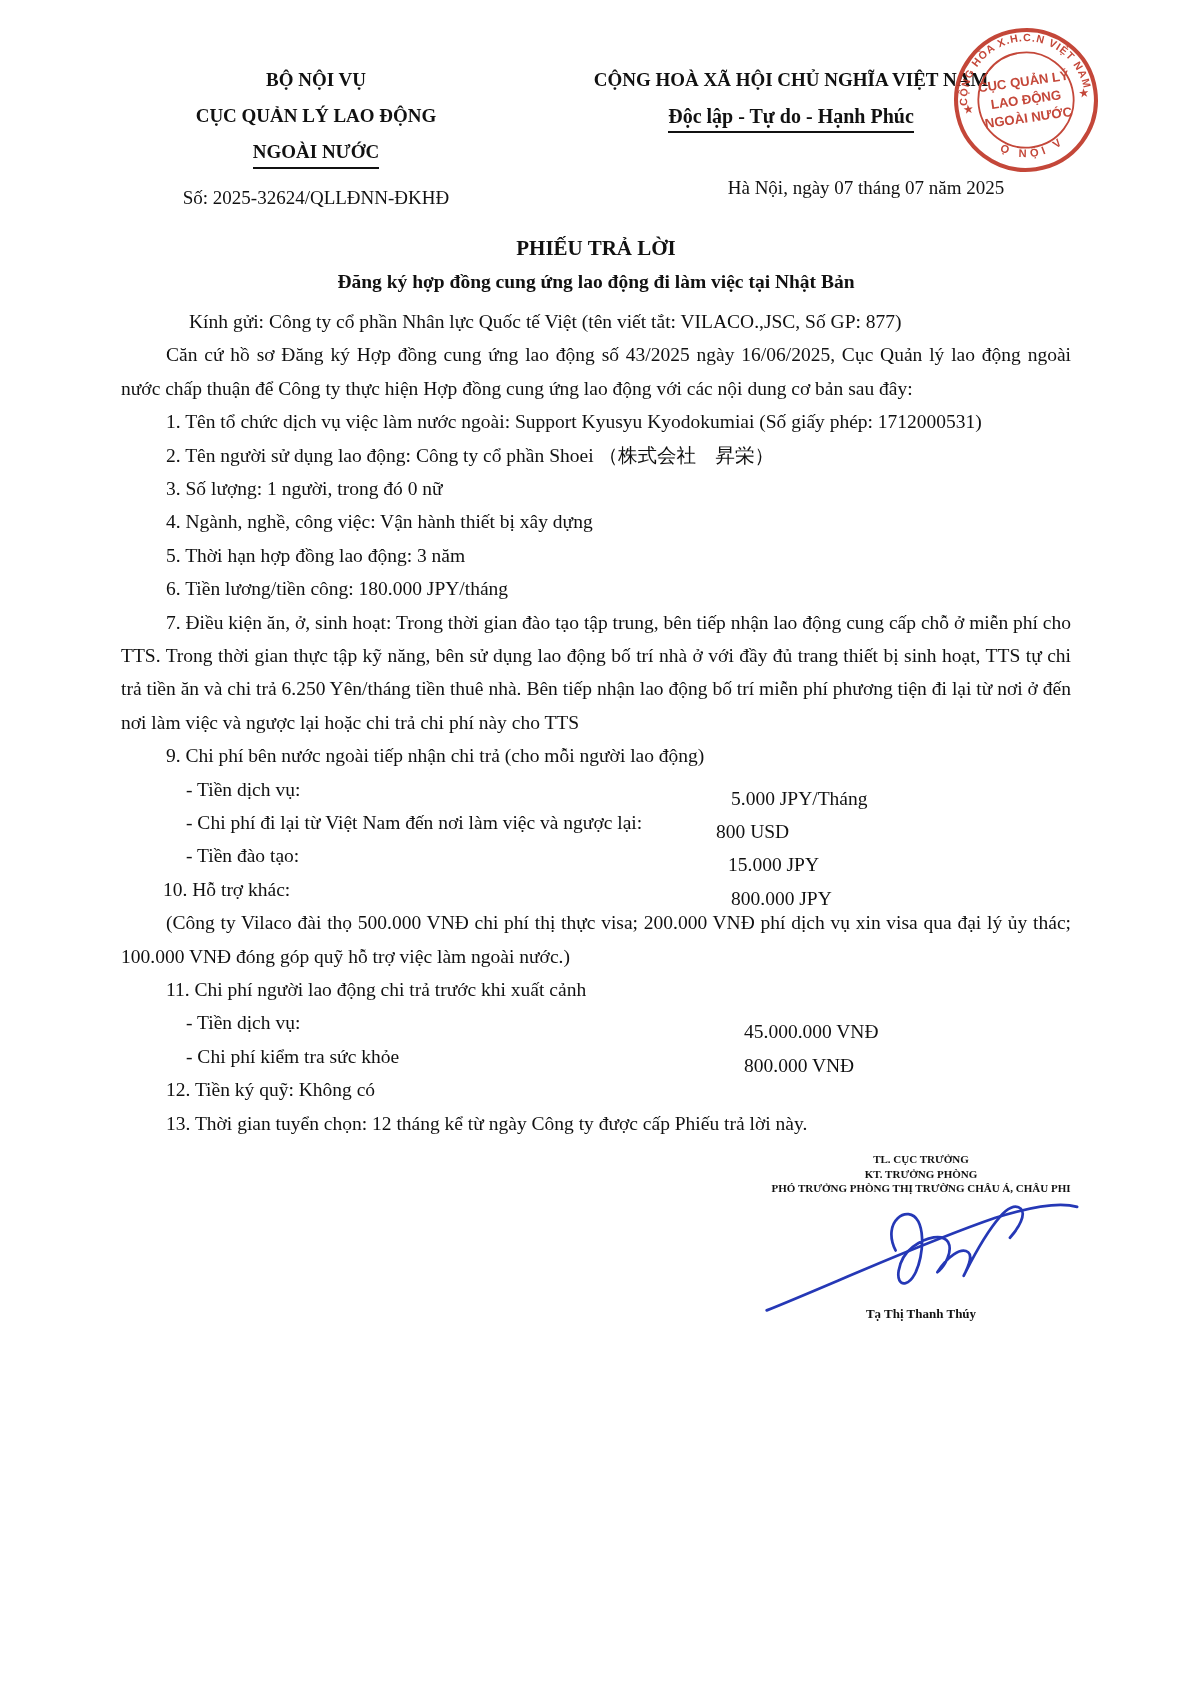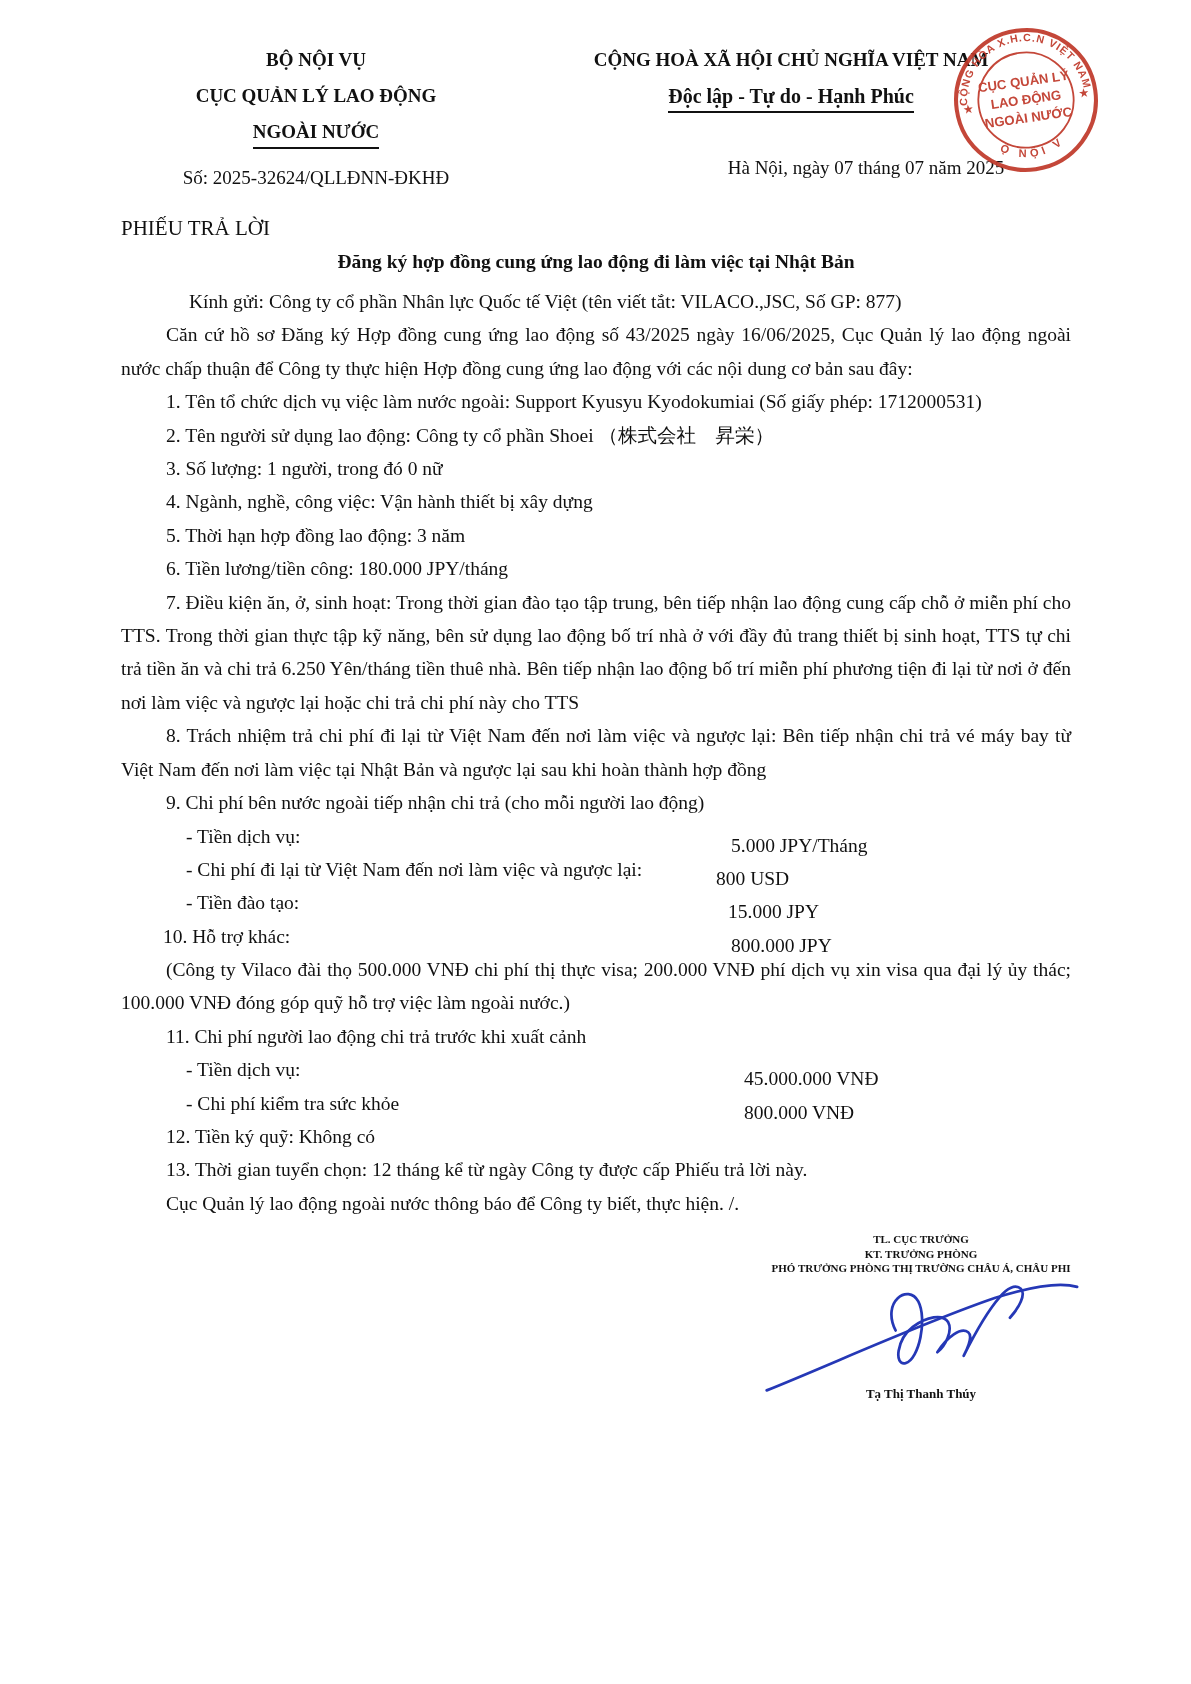--- a/index.html
+++ b/index.html
@@ -4,42 +4,42 @@
 <style>
   * { margin: 0; padding: 0; box-sizing: border-box; }
   html, body { background: #888; }
   body { font-family: "Liberation Serif", "DejaVu Serif", serif; }
   .page {
     position: relative;
     width: 1191px; height: 1684px;
     margin: 0 auto;
     background: #ffffff;
     color: #111;
-    padding: 42px 120px 0 121px;
+    padding: 62px 120px 0 121px;
     overflow: hidden;
   }
   
   .doc-header { display: flex; align-items: flex-start; }
   .hdr-left { width: 390px; text-align: center; }
   .hdr-right { flex: 1; text-align: center; }
   .hdr-line { font-weight: bold; font-size: 19px; line-height: 36px; }
   .u-span { display: inline-block; border-bottom: 2px solid #111; line-height: 30px; }
   .doc-no { font-size: 19px; line-height: 27px; margin-top: 14px; font-weight: normal; }
   .motto { font-size: 20px; }
   .dateline { font-size: 19px; line-height: 27px; margin-top: 40px; padding-left: 150px; }
   
   .stamp {
     position: absolute; left: 950px; top: 24px;
     width: 152px; height: 152px;
     transform: rotate(-8deg);
     opacity: 0.93;
     pointer-events: none;
   }
   
-  .title { text-align: left; font-weight: normal; font-size: 21px; margin-top: 22px; line-height: 30px; }
+  .title { text-align: center; font-weight: bold; font-size: 21px; margin-top: 22px; line-height: 30px; }
   .subtitle { text-align: center; font-weight: bold; font-size: 19.5px; margin-top: 4px; line-height: 30px; }
   
   .body-text { margin-top: 8px; font-size: 19.5px; line-height: 33.4px; }
   .para { text-align: justify; text-indent: 45px; }
   .recipient { text-indent: 68px; }
   .fee-row { position: relative; height: 33.4px; line-height: 33.4px; }
   .fee-label { padding-left: 65px; }
   .fee-label-num { padding-left: 42px; font-family: Liberation Serif, serif; }
   .fee-value { position: absolute; top: 9px; }
   
@@ -94,21 +94,20 @@
     <div class="body-text">
       <p class="para recipient">Kính gửi: Công ty cổ phần Nhân lực Quốc tế Việt (tên viết tắt: VILACO.,JSC, Số GP: 877)</p>
       <p class="para">Căn cứ hồ sơ Đăng ký Hợp đồng cung ứng lao động số 43/2025 ngày 16/06/2025, Cục Quản lý lao động ngoài nước chấp thuận để Công ty thực hiện Hợp đồng cung ứng lao động với các nội dung cơ bản sau đây:</p>
       <p class="para">1. Tên tổ chức dịch vụ việc làm nước ngoài: Support Kyusyu Kyodokumiai (Số giấy phép: 1712000531)</p>
       <p class="para">2. Tên người sử dụng lao động: Công ty cổ phần Shoei （株式会社　昇栄）</p>
       <p class="para">3. Số lượng: 1 người, trong đó 0 nữ</p>
       <p class="para">4. Ngành, nghề, công việc: Vận hành thiết bị xây dựng</p>
       <p class="para">5. Thời hạn hợp đồng lao động: 3 năm</p>
       <p class="para">6. Tiền lương/tiền công: 180.000 JPY/tháng</p>
       <p class="para">7. Điều kiện ăn, ở, sinh hoạt: Trong thời gian đào tạo tập trung, bên tiếp nhận lao động cung cấp chỗ ở miễn phí cho TTS. Trong thời gian thực tập kỹ năng, bên sử dụng lao động bố trí nhà ở với đầy đủ trang thiết bị sinh hoạt, TTS tự chi trả tiền ăn và chi trả 6.250 Yên/tháng tiền thuê nhà. Bên tiếp nhận lao động bố trí miễn phí phương tiện đi lại từ nơi ở đến nơi làm việc và ngược lại hoặc chi trả chi phí này cho TTS</p>
-      <p class="para">8. Trách nhiệm trả chi phí đi lại từ Việt Nam đến nơi làm việc và ngược lại: Bên tiếp nhận chi trả vé máy bay từ Việt Nam đến nơi làm việc tại Nhật Bản và ngược lại sau khi hoàn thành hợp đồng</p>
       <p class="para">9. Chi phí bên nước ngoài tiếp nhận chi trả (cho mỗi người lao động)</p>
 
       <div class="fee-row">
         <span class="fee-label">- Tiền dịch vụ:</span>
         <span class="fee-value" style="left:610px">5.000 JPY/Tháng</span>
       </div>
       <div class="fee-row">
         <span class="fee-label">- Chi phí đi lại từ Việt Nam đến nơi làm việc và ngược lại:</span>
         <span class="fee-value" style="left:595px">800 USD</span>
       </div>
@@ -128,21 +127,20 @@
         <span class="fee-label">- Tiền dịch vụ:</span>
         <span class="fee-value" style="left:623px">45.000.000 VNĐ</span>
       </div>
       <div class="fee-row">
         <span class="fee-label">- Chi phí kiểm tra sức khỏe</span>
         <span class="fee-value" style="left:623px">800.000 VNĐ</span>
       </div>
 
       <p class="para">12. Tiền ký quỹ: Không có</p>
       <p class="para">13. Thời gian tuyển chọn: 12 tháng kể từ ngày Công ty được cấp Phiếu trả lời này.</p>
-      <p class="para">Cục Quản lý lao động ngoài nước thông báo để Công ty biết, thực hiện. /.</p>
     </div>
 
     <div class="sig-block">
       <div class="sig-caption">TL. CỤC TRƯỞNG</div>
       <div class="sig-caption">KT. TRƯỞNG PHÒNG</div>
       <div class="sig-caption">PHÓ TRƯỞNG PHÒNG THỊ TRƯỜNG CHÂU Á, CHÂU PHI</div>
       <svg class="sig-svg" width="360" height="118" viewBox="0 0 360 130">
         <g fill="none" stroke="#2538b6" stroke-width="3" stroke-linecap="round" stroke-linejoin="round">
           <path d="M 10,126 C 80,98 180,52 262,24 C 300,12 332,6 352,12"></path>
           <path d="M 152,60 C 136,28 166,8 177,28 C 187,47 178,92 163,96 C 150,99 153,70 171,56 C 186,45 204,41 210,51 C 215,60 207,77 198,84 C 209,67 224,56 232,62 C 238,67 231,80 227,88 C 239,64 252,40 267,23 C 275,13 284,9 290,14 C 296,20 288,35 278,46"></path>

